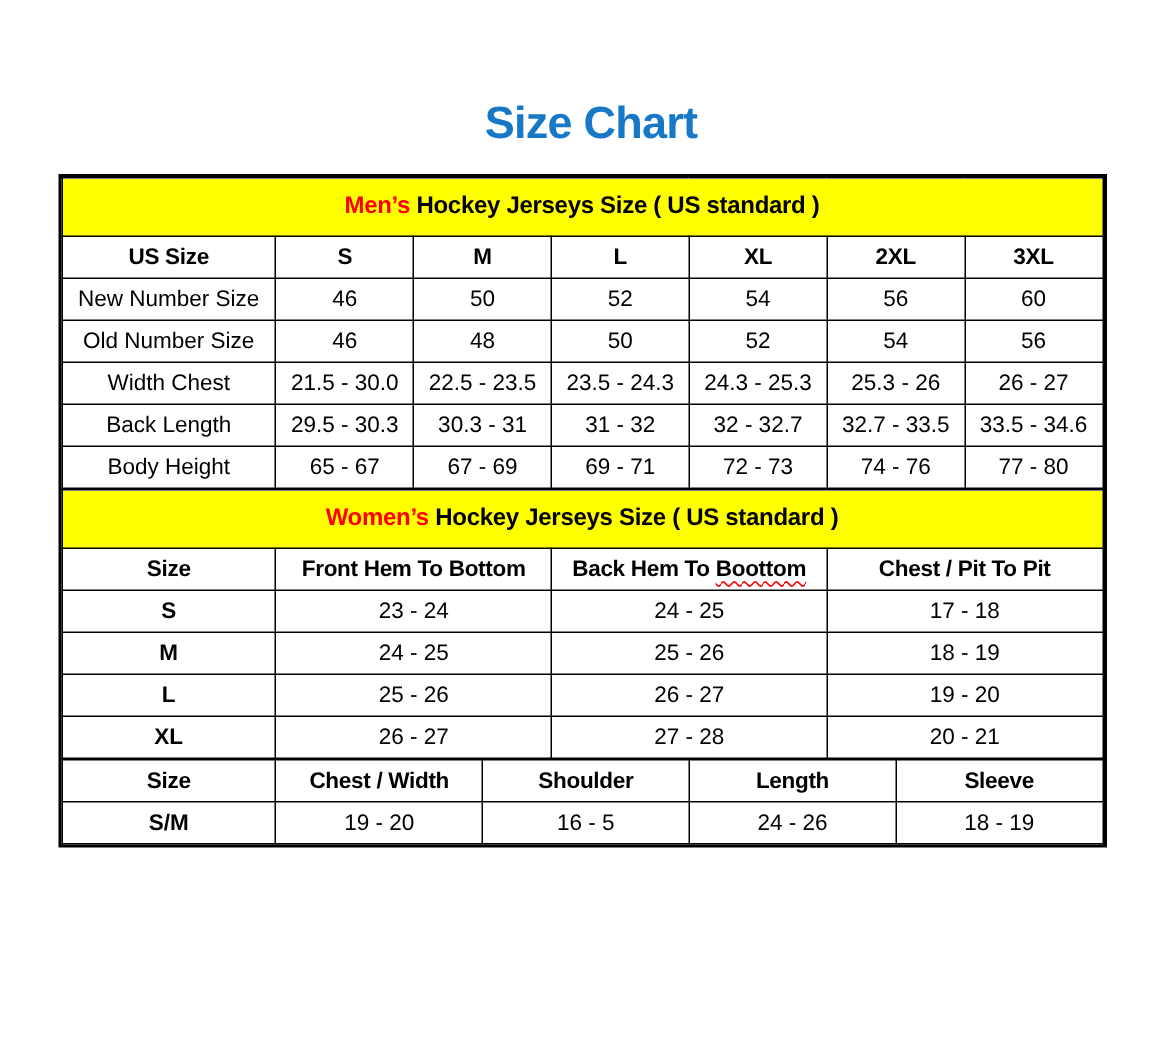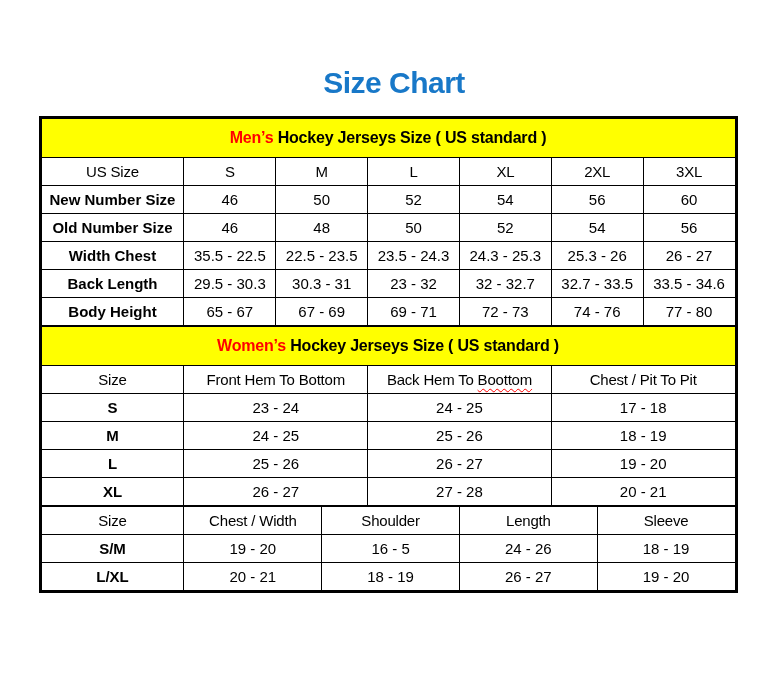--- a/index.html
+++ b/index.html
@@ -39,23 +39,23 @@
     white-space: nowrap;
   }
   tr.section-row th {
     background: var(--section-bg, #FFFF00);
     font-size: 16px;
     font-weight: bold;
     height: 38px;
     letter-spacing: -0.2px;
   }
   .accent { color: var(--accent-red, #FF0000); }
-  tr.head-row th { font-weight: normal; letter-spacing: -0.2px; }
+  tr.head-row th { font-weight: bold; letter-spacing: -0.2px; }
   td { font-weight: normal; }
-  table.mens td.row-label { font-weight: bold; }
+  table.mens td.row-label { font-weight: normal; }
   table.womens td.row-label, table.youth td.row-label { font-weight: bold; }
   .squiggle {
     text-decoration: underline;
     text-decoration-style: wavy;
     text-decoration-color: var(--accent-red, #FF0000);
     text-decoration-thickness: 1px;
     text-underline-offset: 3px;
     margin-top: 24px;
   }
   col.label-col { width: 20.6%; }
@@ -103,32 +103,32 @@
         <td class="row-label">Old Number Size</td>
         <td>46</td>
         <td>48</td>
         <td>50</td>
         <td>52</td>
         <td>54</td>
         <td>56</td>
       </tr>
       <tr>
         <td class="row-label">Width Chest</td>
-        <td>35.5 - 22.5</td>
+        <td>21.5 - 30.0</td>
         <td>22.5 - 23.5</td>
         <td>23.5 - 24.3</td>
         <td>24.3 - 25.3</td>
         <td>25.3 - 26</td>
         <td>26 - 27</td>
       </tr>
       <tr>
         <td class="row-label">Back Length</td>
         <td>29.5 - 30.3</td>
         <td>30.3 - 31</td>
-        <td>23 - 32</td>
+        <td>31 - 32</td>
         <td>32 - 32.7</td>
         <td>32.7 - 33.5</td>
         <td>33.5 - 34.6</td>
       </tr>
       <tr>
         <td class="row-label">Body Height</td>
         <td>65 - 67</td>
         <td>67 - 69</td>
         <td>69 - 71</td>
         <td>72 - 73</td>
@@ -198,23 +198,16 @@
         <th>Length</th>
         <th>Sleeve</th>
       </tr>
       <tr>
         <td class="row-label">S/M</td>
         <td>19 - 20</td>
         <td>16 - 5</td>
         <td>24 - 26</td>
         <td>18 - 19</td>
       </tr>
-      <tr>
-        <td class="row-label">L/XL</td>
-        <td>20 - 21</td>
-        <td>18 - 19</td>
-        <td>26 - 27</td>
-        <td>19 - 20</td>
-      </tr>
     </tbody>
   </table>
 
 </div>
 
 </body></html>

